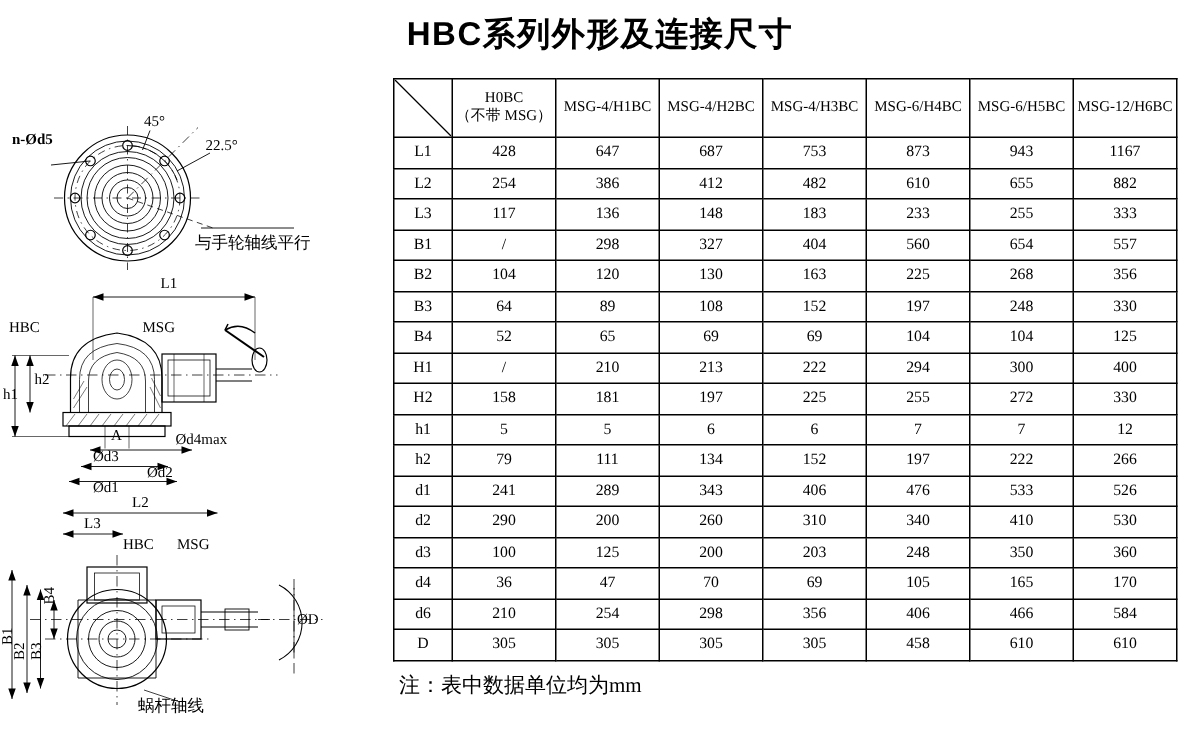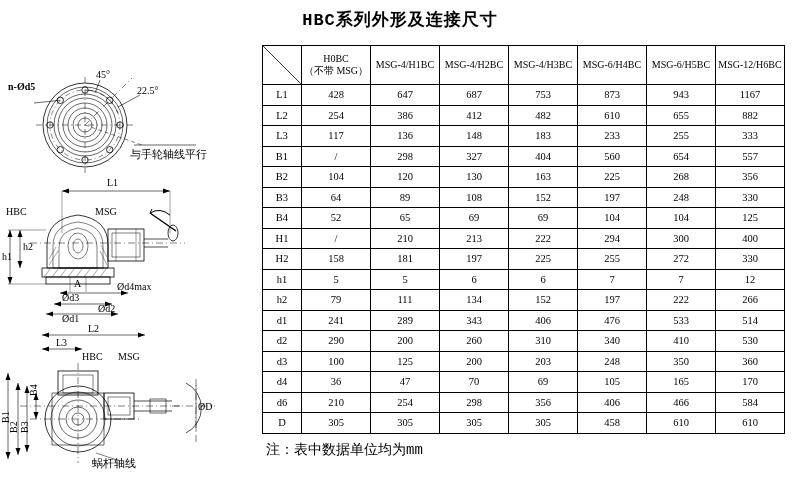--- a/index.html
+++ b/index.html
@@ -10,23 +10,23 @@
     width: 800px;
     height: 502px;
     background: #ffffff;
     font-family: "Liberation Serif", serif;
     color: #000000;
     overflow: hidden;
     position: relative;
   }
   .page-title {
     text-align: center;
-    font-size: 17px;
+    font-size: 22px;
     font-weight: bold;
-    font-family: Liberation Mono, monospace;
+    font-family: Liberation Sans, sans-serif;
     letter-spacing: 1px;
     margin-top: 8px;
     margin-bottom: 2px;
   }
   .content {
     display: flex;
     flex-direction: row;
     align-items: flex-start;
     width: 800px;
   }
@@ -81,21 +81,21 @@
   .hdr-two-line {
     line-height: 1.3;
   }
   .note {
     margin-top: 7px;
     margin-left: 4px;
     font-size: 14px;
     font-family: "Liberation Serif", serif;
   }
   .note .unit {
-    font-family: Liberation Mono, monospace;
+    font-family: Liberation Serif, serif;
   }
 
   
   .drawing {
     position: relative;
   }
   .lbl {
     position: absolute;
     font-size: 10px;
     font-family: "Liberation Serif", serif;
@@ -449,21 +449,21 @@
           <td>266</td>
         </tr>
         <tr>
           <td class="rowlabel">d1</td>
           <td>241</td>
           <td>289</td>
           <td>343</td>
           <td>406</td>
           <td>476</td>
           <td>533</td>
-          <td>514</td>
+          <td>526</td>
         </tr>
         <tr>
           <td class="rowlabel">d2</td>
           <td>290</td>
           <td>200</td>
           <td>260</td>
           <td>310</td>
           <td>340</td>
           <td>410</td>
           <td>530</td>

